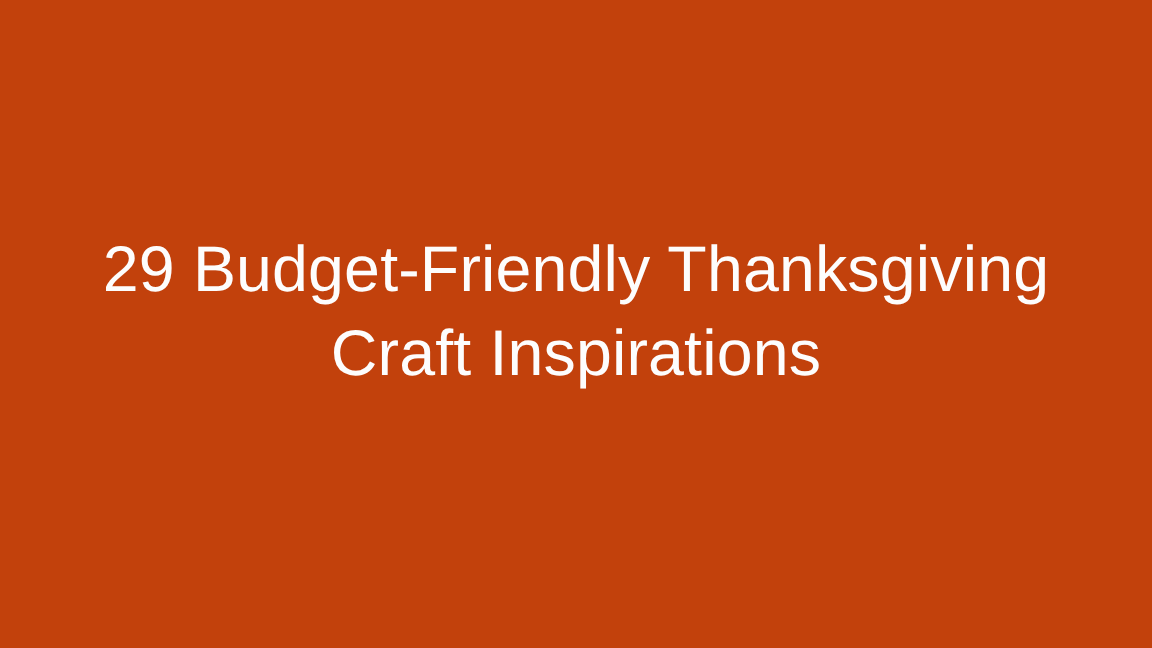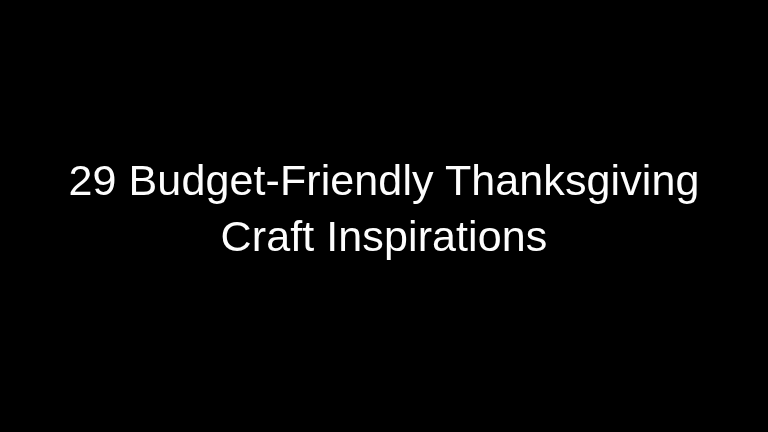--- a/index.html
+++ b/index.html
@@ -47,21 +47,21 @@
     letter-spacing: 0.1px;
     color: #fdfdfd;
     text-align: center;
     word-wrap: break-word;
     -webkit-font-smoothing: antialiased;
   }
 </style>
 </head>
 <body style="background-color: rgb(90, 110, 138);">
 
-<div id="hero-banner" style="background-color: #000000;">
+<div id="hero-banner" style="background-color: #c2410c;">
 
   <div id="hero-title-block">
 
     <h1 id="hero-title" style="color: rgb(253, 253, 253);">29 Budget-Friendly Thanksgiving Craft Inspirations</h1>
 
   </div>
 
 </div>
 
 </body></html>

